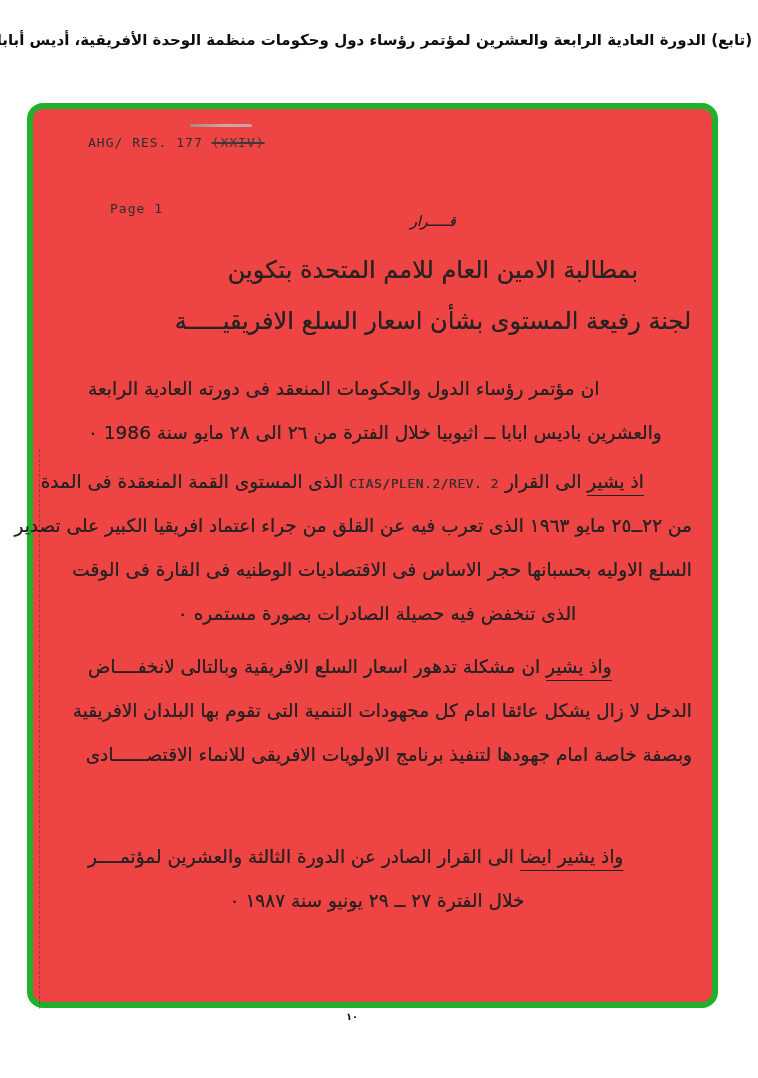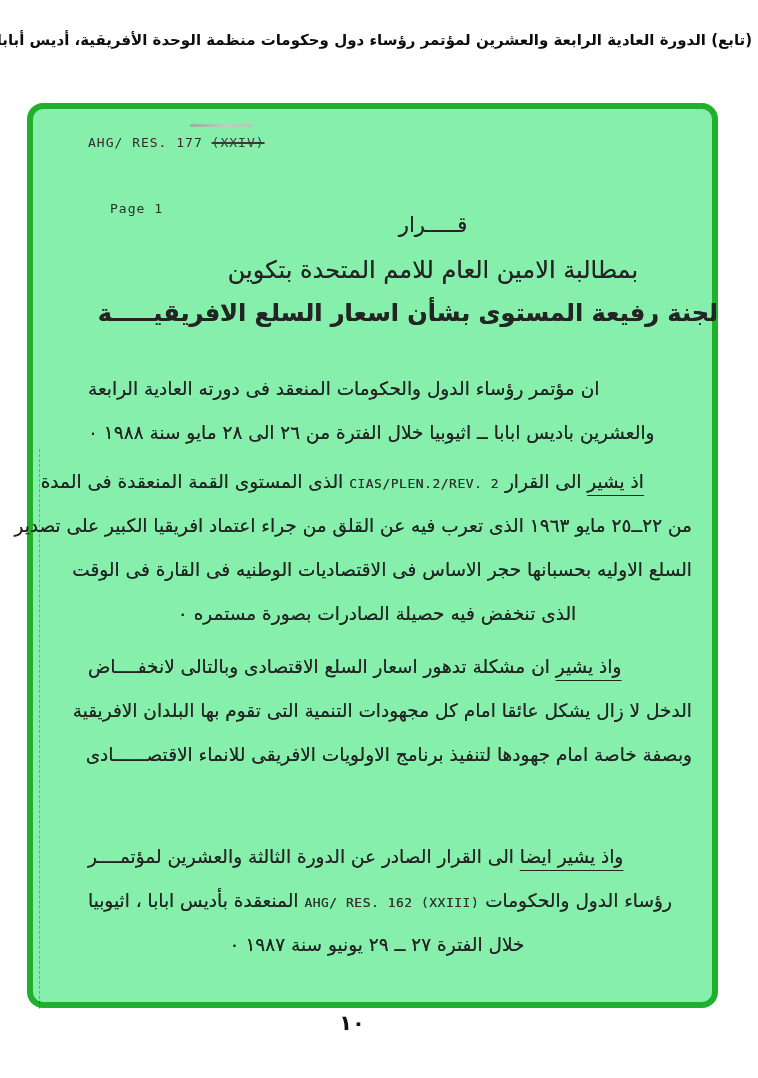--- a/index.html
+++ b/index.html
@@ -13,55 +13,55 @@
     font-size:15px;font-weight:bold;color:#0d0d0d;letter-spacing:0px;white-space:nowrap;
   }
   .hdr2{
     position:absolute;top:62px;left:0;right:0;direction:rtl;text-align:center;
     font-size:10.5px;font-weight:bold;color:#111;
   }
   
   .scanbox{
     position:absolute;left:27px;top:103px;width:691px;height:905px;
     box-sizing:border-box;border:6px solid #1fb12c;border-radius:16px;
-    background:#86efac;
+    background:#ef4444;
   }
   .typed{font-family:"DejaVu Sans Mono",monospace;color:#2e2e2e;}
   .ref{
     position:absolute;left:55px;top:26px;font-size:13px;letter-spacing:1px;white-space:nowrap;
   }
   .strike{text-decoration:line-through;text-decoration-thickness:1.5px;color:#3a3a3a;}
   .smudge{
     position:absolute;left:157px;top:15px;width:62px;height:3px;border-radius:2px;
     background:linear-gradient(90deg,#9a9a9a,#c8c8c8 60%,#bdbdbd);opacity:.75;
   }
   .pagelabel{
     position:absolute;left:77px;top:92px;font-size:13px;letter-spacing:1px;
   }
   
   .ar{direction:rtl;color:#242424;text-shadow:0 0 .5px rgba(0,0,0,.65);}
   .title-line{position:absolute;left:115px;width:570px;text-align:center;font-size:24px;white-space:nowrap;}
-  .t1{top:104px;font-size:21px;letter-spacing:.5px;}
+  .t1{top:104px;font-size:14px;letter-spacing:.5px;font-style:italic;}
   .t2{top:147px;}
-  .t3{top:190px;font-weight:bold;}
+  .t3{top:198px;}
   .para{position:absolute;left:55px;right:20px;font-size:18.5px;}
   .bl{height:44px;line-height:44px;text-align:left;white-space:nowrap;}
   .indent{padding-right:48px;}
   .center{text-align:center;padding-right:26px;}
   .p1{top:258px;} .p2{top:351px;} .p3{top:536px;} .p4{top:726px;}
   .u{text-decoration:underline;text-underline-offset:7px;text-decoration-thickness:1.3px;}
   .latin{font-family:"DejaVu Sans Mono",monospace;font-size:13px;letter-spacing:.5px;color:#333;}
   .edge-line{
     position:absolute;left:6px;top:340px;height:560px;width:0;
     border-left:1px dashed rgba(0,0,0,.28);
   }
   
   .folio{
     position:absolute;top:1011px;left:0;width:704px;text-align:center;
-    font-size:21px;font-weight:bold;color:#111;direction:rtl;
+    font-size:10px;font-weight:bold;color:#111;direction:rtl;
   }
 </style>
 </head>
 <body>
 
 <div class="page">
 
   <div class="hdr1">(تابع)  الدورة العادية الرابعة والعشرين لمؤتمر رؤساء دول وحكومات منظمة الوحدة الأفريقية، أديس أبابا، ٢٦-٢٨ مايو ١٩٨٨</div>
 
   <div class="scanbox">
@@ -71,39 +71,38 @@
     <div class="ref typed"><span>AHG/ RES. 177 </span><span class="strike">(XXIV)</span></div>
 
     <div class="pagelabel typed">Page 1</div>
 
     <div class="title-line t1 ar">قـــــرار</div>
     <div class="title-line t2 ar">بمطالبة الامين العام للامم المتحدة  بتكوين</div>
     <div class="title-line t3 ar">لجنة رفيعة المستوى بشأن اسعار السلع الافريقيـــــة</div>
 
     <div class="para p1 ar">
       <div class="bl indent">ان مؤتمر رؤساء الدول والحكومات المنعقد فى دورته العادية الرابعة</div>
-      <div class="bl">والعشرين باديس ابابا ــ اثيوبيا خلال الفترة من ٢٦ الى ٢٨ مايو سنة ١٩٨٨ ٠</div>
+      <div class="bl">والعشرين باديس ابابا ــ اثيوبيا خلال الفترة من ٢٦ الى ٢٨ مايو سنة 1986 ٠</div>
     </div>
 
     <div class="para p2 ar">
       <div class="bl indent"><span class="u">اذ يشير</span><span> الى القرار </span><span class="latin" dir="ltr">CIAS/PLEN.2/REV. 2</span><span> الذى المستوى القمة المنعقدة فى المدة</span></div>
       <div class="bl">من ٢٢ــ٢٥ مايو ١٩٦٣ الذى تعرب فيه عن القلق من جراء اعتماد افريقيا الكبير على تصدير</div>
       <div class="bl">السلع الاوليه بحسبانها حجر الاساس فى الاقتصاديات الوطنيه فى القارة فى الوقت</div>
       <div class="bl center">الذى تنخفض فيه حصيلة الصادرات بصورة مستمره ٠</div>
     </div>
 
     <div class="para p3 ar">
-      <div class="bl indent"><span class="u">واذ يشير</span><span>  ان مشكلة تدهور اسعار السلع الاقتصادى وبالتالى لانخفــــاض</span></div>
+      <div class="bl indent"><span class="u">واذ يشير</span><span>  ان مشكلة تدهور اسعار السلع الافريقية وبالتالى لانخفــــاض</span></div>
       <div class="bl">الدخل لا زال يشكل عائقا امام كل مجهودات التنمية التى تقوم بها البلدان الافريقية</div>
       <div class="bl">وبصفة خاصة امام جهودها لتنفيذ برنامج الاولويات الافريقى للانماء الاقتصــــــادى</div>
     </div>
 
     <div class="para p4 ar">
       <div class="bl indent"><span class="u">واذ يشير ايضا</span><span> الى القرار الصادر عن الدورة الثالثة والعشرين لمؤتمــــر</span></div>
-      <div class="bl"><span>رؤساء الدول والحكومات </span><span class="latin" dir="ltr">AHG/ RES. 162 (XXIII)</span><span> المنعقدة بأديس ابابا ، اثيوبيا</span></div>
       <div class="bl center">خلال الفترة ٢٧ ــ ٢٩ يونيو سنة ١٩٨٧ ٠</div>
     </div>
 
     <div class="edge-line"></div>
   </div>
 
   <div class="folio">١٠</div>
 
 </div>
 

